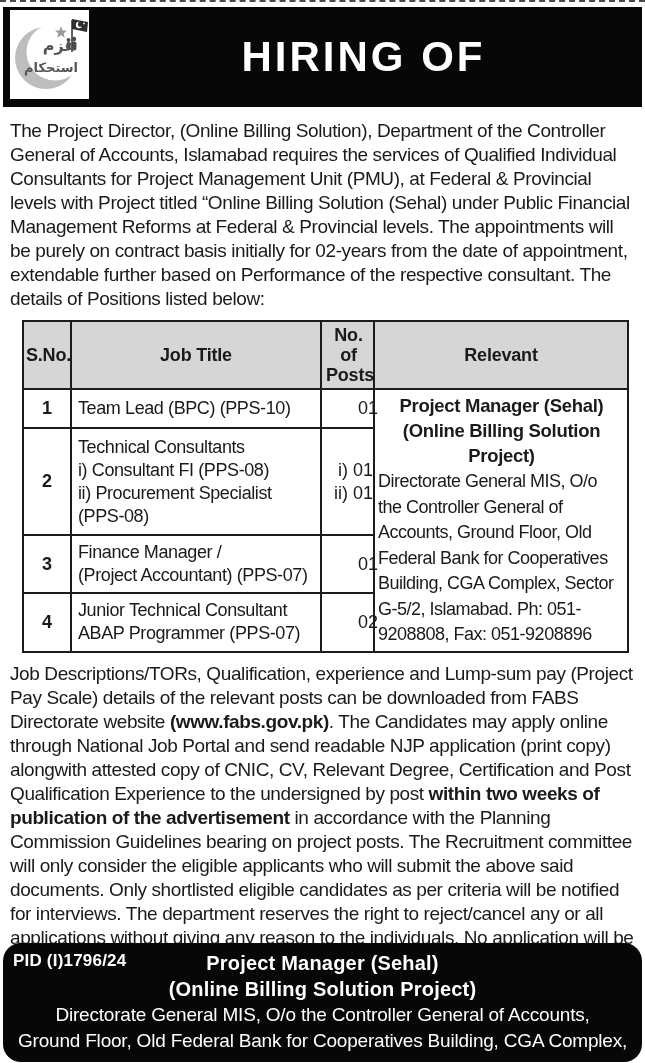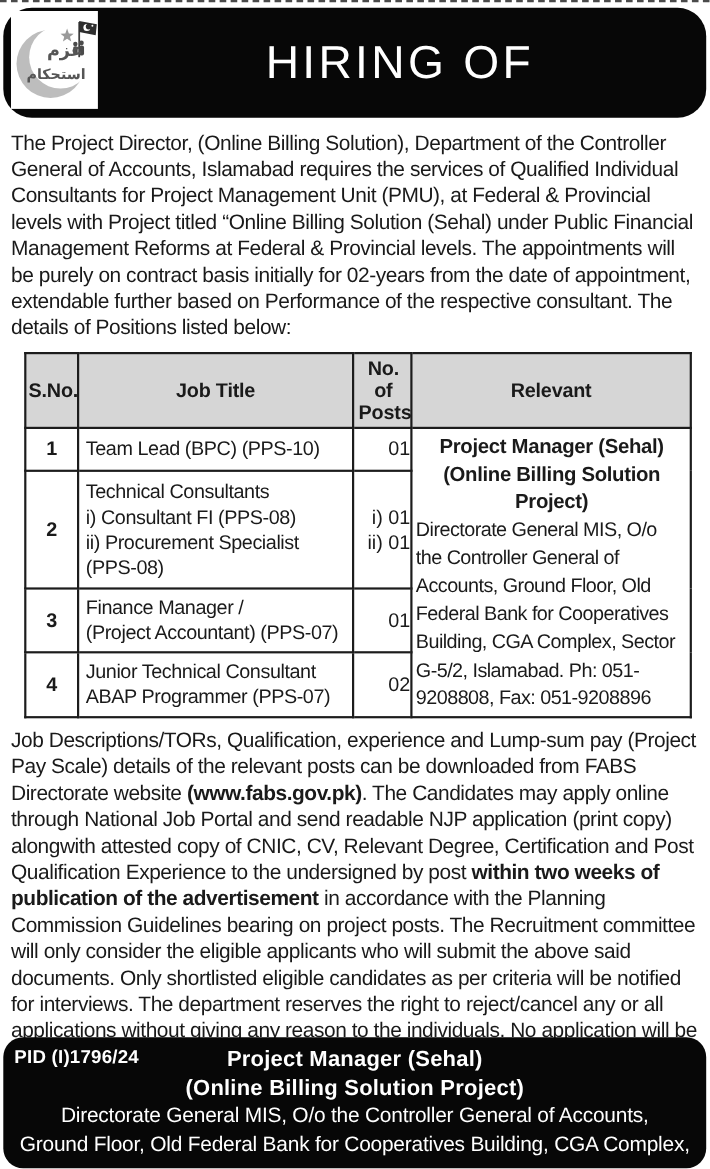--- a/index.html
+++ b/index.html
@@ -17,37 +17,36 @@
     border-top: 2px dashed #4a4a4a;
     background: #fff;
   }
 
   
   .header {
     margin: 5px 3px 12px 3px;
     height: 100px;
     background: #070707;
     position: relative;
-    border-radius: 26px;
   }
   .logo-box {
     position: absolute;
     left: 7px; top: 3px;
     width: 79px; height: 89px;
     background: #ffffff;
   }
   .titles {
     position: absolute;
     left: 86px; right: 4px; top: 0; bottom: 0;
     display: flex; flex-direction: column;
     justify-content: center; align-items: center;
     color: #ffffff;
   }
   .title-1 {
-    font-size: 42px; font-weight: 400; letter-spacing: 3px;
+    font-size: 42px; font-weight: 700; letter-spacing: 3px;
     line-height: 1.05; white-space: nowrap;
   }
   .title-2 {
     font-size: 26px; font-weight: 700; letter-spacing: 0.5px;
     margin-top: 5px; white-space: nowrap;
   }
 
   
   .intro {
     margin: 9px 10px 0 10px;
@@ -75,21 +74,21 @@
     font-size: 18px; font-weight: 700;
     height: 68px; padding: 2px;
     letter-spacing: -0.2px;
   }
   th.h-posts { text-align: center; padding-left: 4px; white-space: pre-line; line-height: 20px; }
   td.sno { text-align: center; font-weight: 700; font-size: 18px; }
   td.jtitle {
     font-size: 18px; padding: 3px 2px 3px 6px;
     white-space: pre-line; line-height: 23px; letter-spacing: -0.4px; margin-left: 26px;
   }
-  td.posts { text-align: right; font-size: 18px; white-space: pre-line; line-height: 23px; }
+  td.posts { text-align: left; font-size: 18px; white-space: pre-line; line-height: 23px; padding-left: 36px; }
   td.posts.multi { text-align: right; padding-left: 6px; }
   tr.r1 { height: 36px; } tr.r2 { height: 74px; }
   tr.r3 { height: 54px; } tr.r4 { height: 48px; }
   td.location {
     vertical-align: top;
     padding: 3px 2px 3px 3px;
   }
   .loc-bold {
     text-align: center; font-weight: 700;
     font-size: 18.5px; line-height: 25px; letter-spacing: -0.3px;

